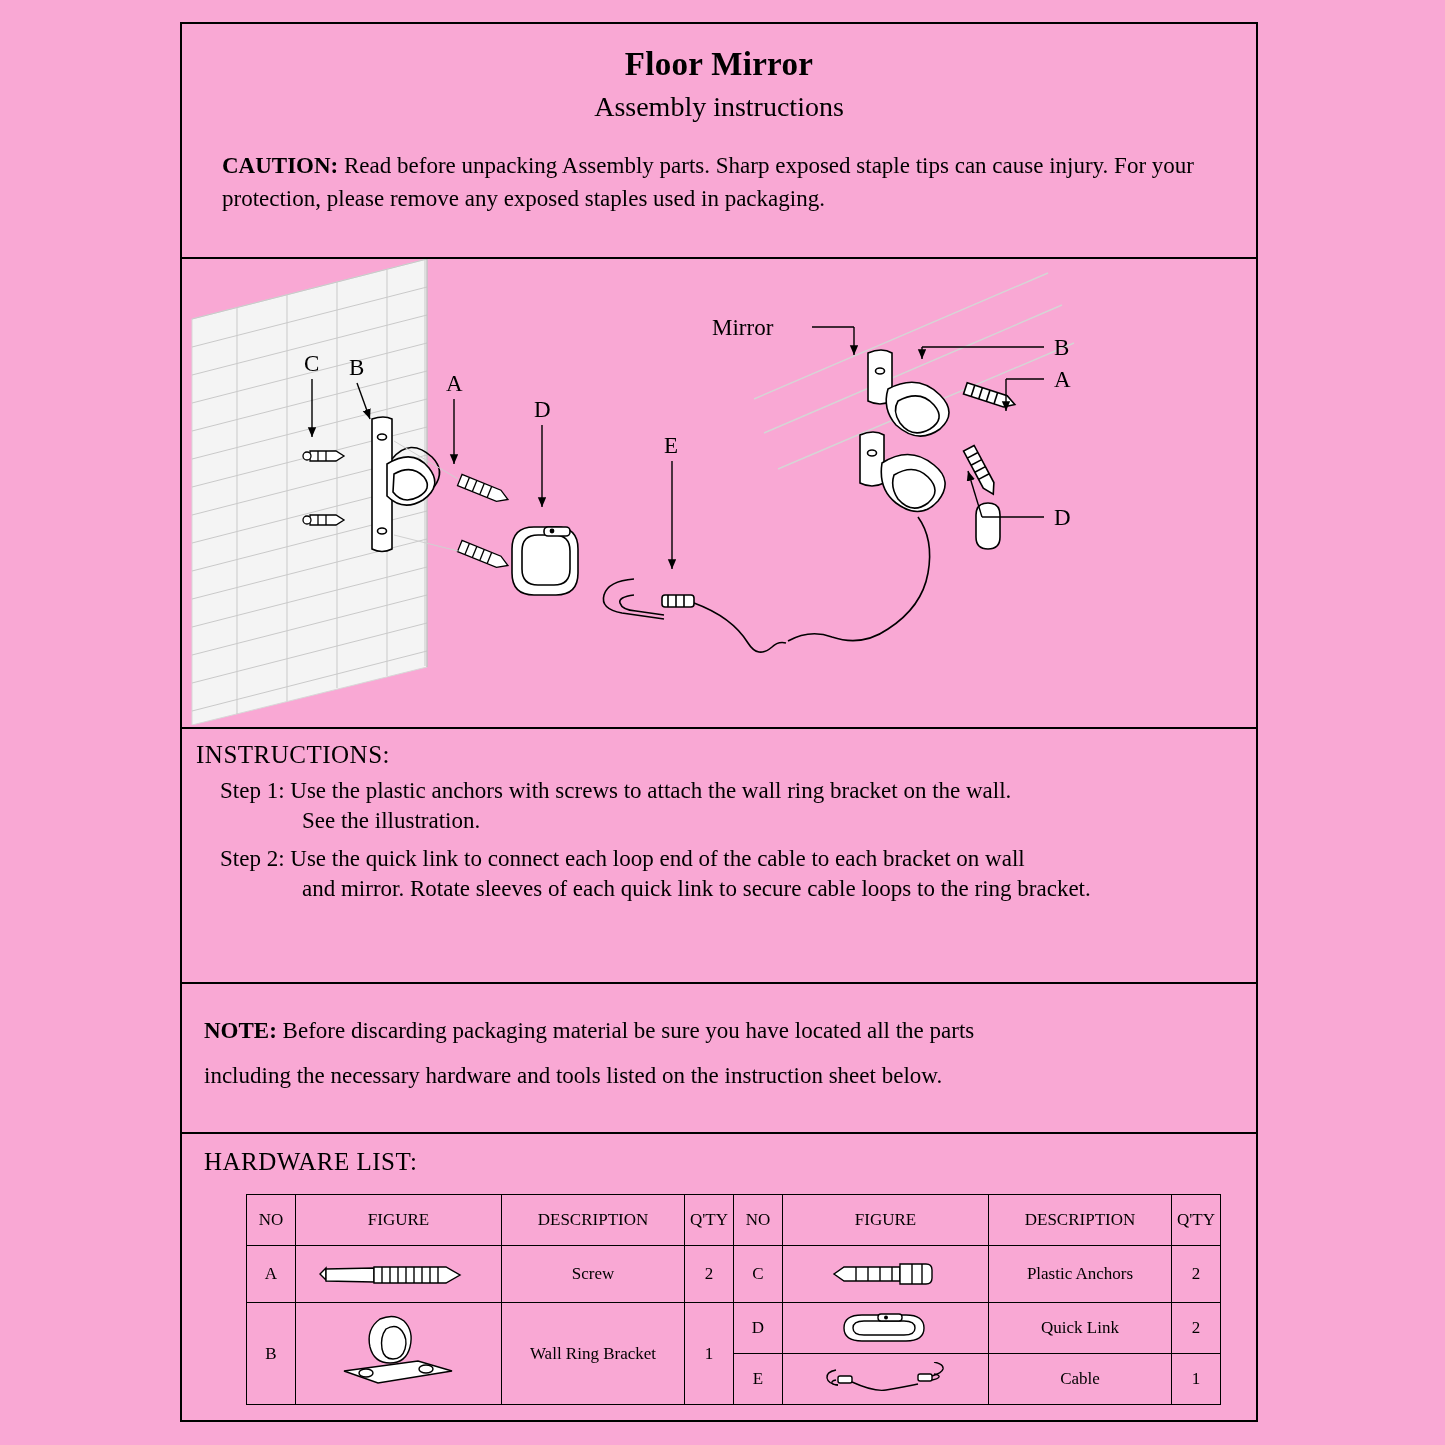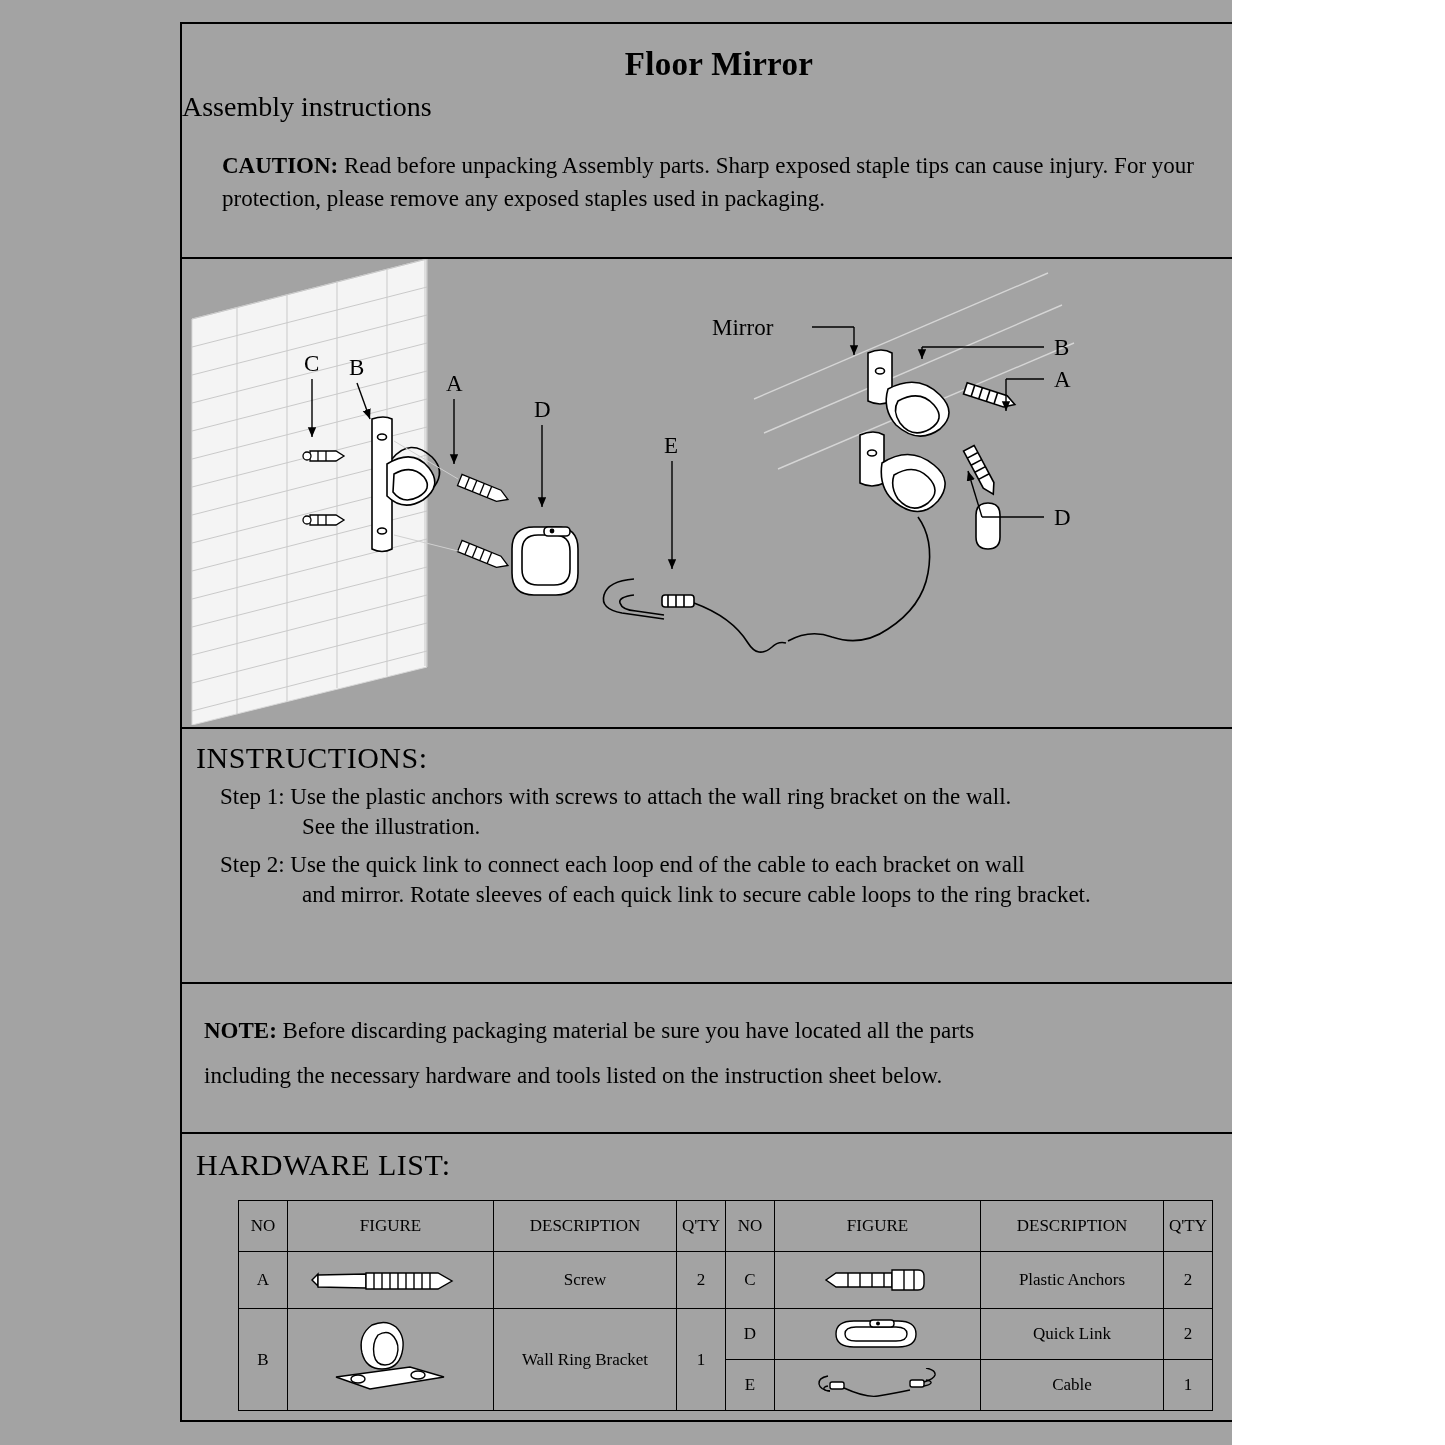--- a/index.html
+++ b/index.html
@@ -2,23 +2,23 @@
 <html><head>
 <meta charset="utf-8">
 <style>
   html, body {
     margin: 0;
     padding: 0;
     background: #ffffff;
   }
   .page {
     position: relative;
-    width: 1232px;
+    width: 1445px;
     height: 1445px;
-    background: #a3a3a3;
+    background: #f9a8d4;
     font-family: "Liberation Serif", serif;
     color: #000000;
     overflow: hidden;
   }
   .sheet {
     position: absolute;
     left: 180px;
     top: 22px;
     width: 1078px;
     height: 1400px;
@@ -37,21 +37,21 @@
     box-sizing: border-box;
   }
   .title {
     text-align: center;
     font-size: 33px;
     font-weight: bold;
     margin-top: 22px;
     letter-spacing: 0.3px;
   }
   .subtitle {
-    text-align: left;
+    text-align: center;
     font-size: 28px;
     margin-top: 8px;
   }
   .caution {
     margin: 26px 40px 0 40px;
     font-size: 23px;
     line-height: 1.45;
   }
   .caution b { font-weight: bold; }
 
@@ -73,21 +73,21 @@
     position: absolute;
     left: 0;
     top: 705px;
     width: 100%;
     height: 255px;
     border-bottom: 2px solid #000;
     box-sizing: border-box;
     padding: 12px 18px 0 14px;
   }
   .sec-title {
-    font-size: 30px;
+    font-size: 25px;
     letter-spacing: 0.5px;
   }
   .step {
     font-size: 23px;
     line-height: 1.32;
     margin-top: 7px;
     padding-left: 24px;
   }
   .step .cont { display: block; padding-left: 82px; }
 
@@ -105,21 +105,21 @@
   .note p {
     margin: 0 0 14px 0;
     font-size: 23px;
     line-height: 1.35;
   }
   .note b { font-weight: bold; }
 
   
   .hardware {
     position: absolute;
-    left: 0;
+    left: 8px;
     top: 1110px;
     width: 100%;
     bottom: 0;
     padding: 14px 0 0 14px;
     box-sizing: border-box;
   }
   table.hw {
     border-collapse: collapse;
     margin: 18px 0 4px 42px;
     table-layout: fixed;

